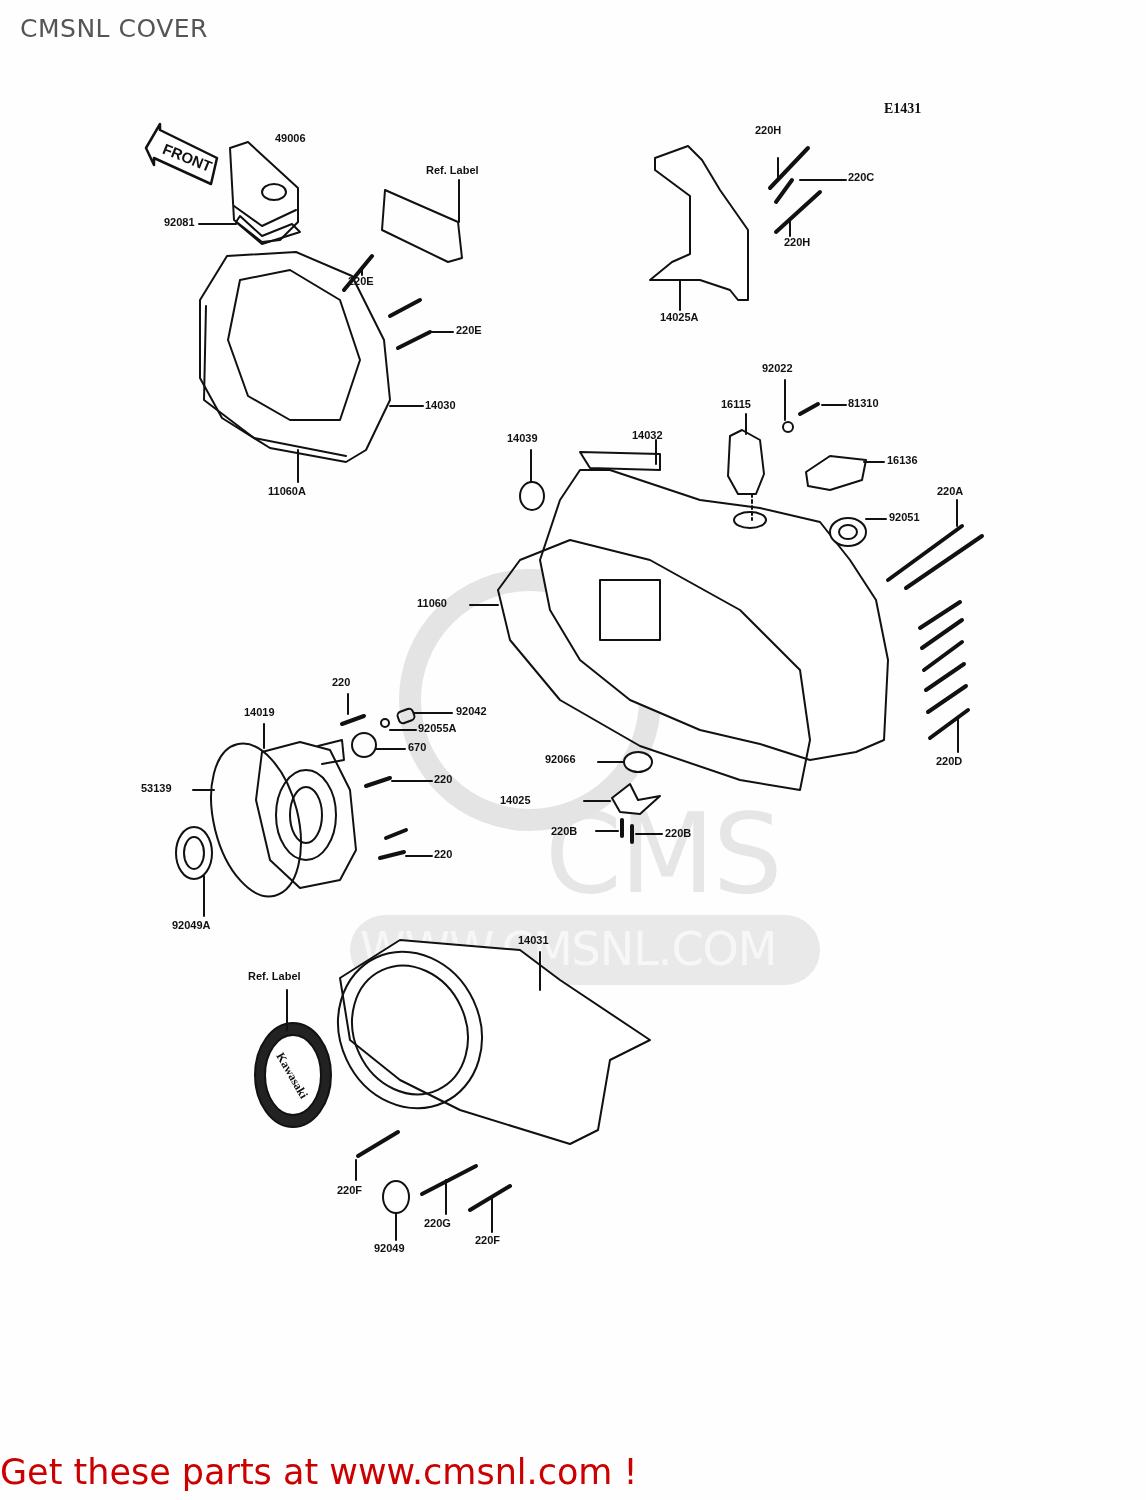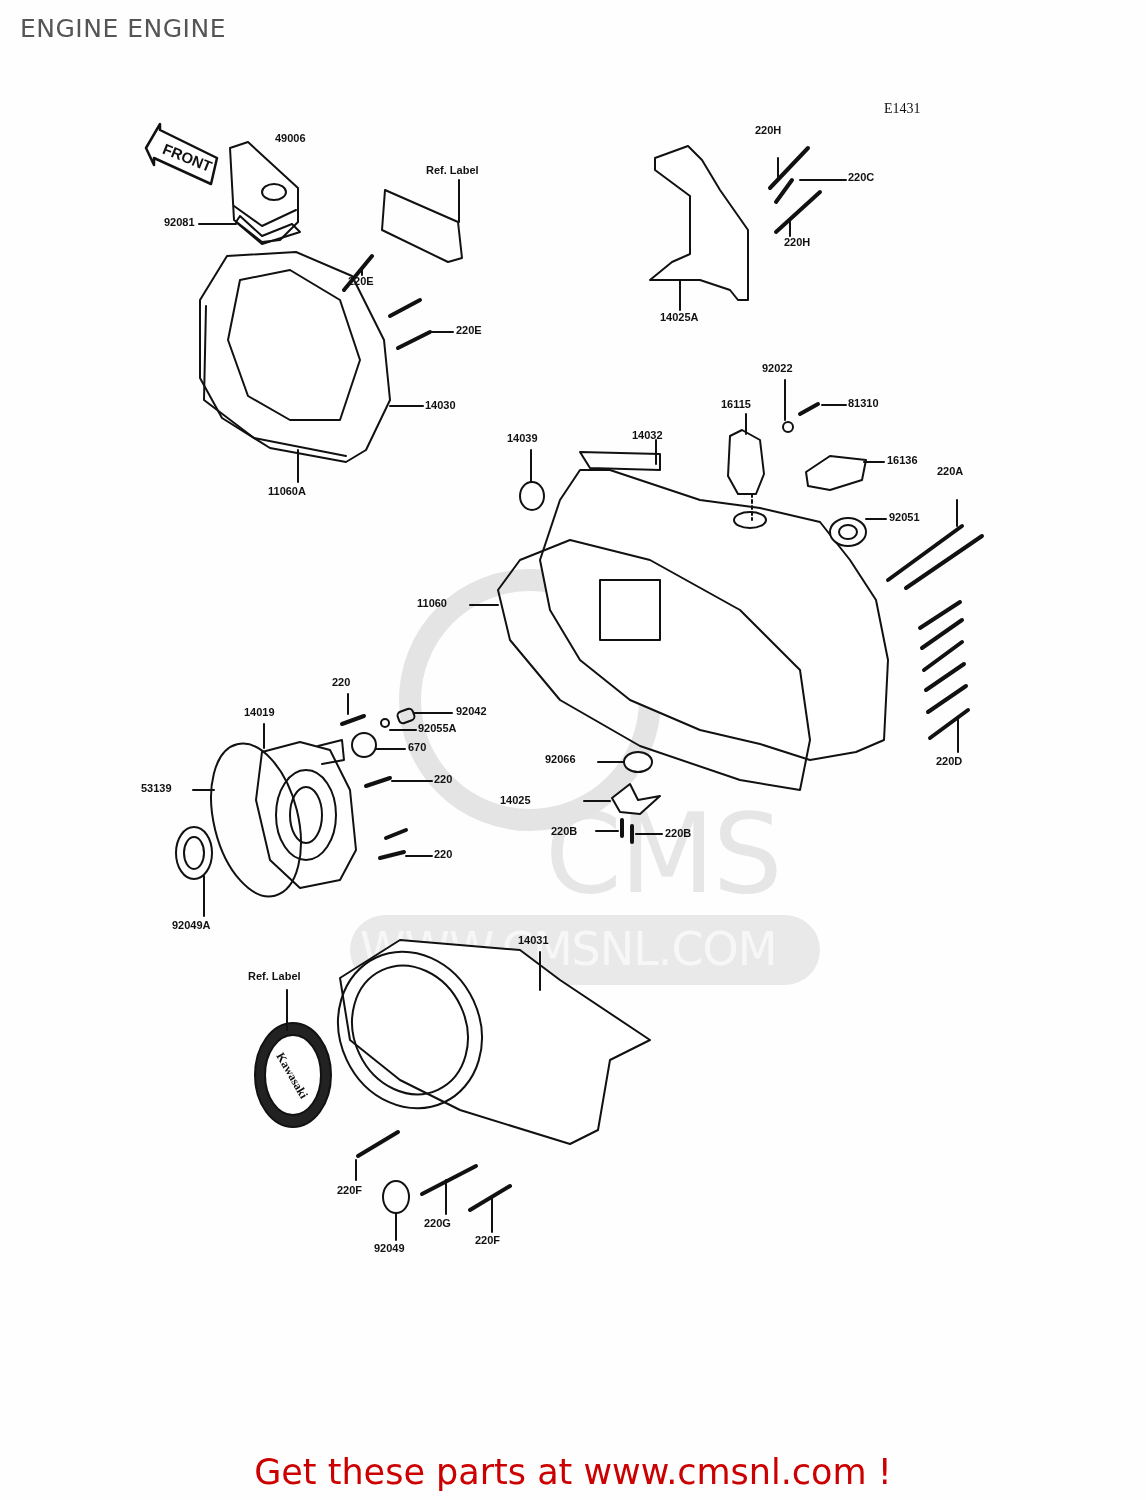--- a/index.html
+++ b/index.html
@@ -1,31 +1,31 @@
 <!DOCTYPE html>
 <html><head>
 <meta charset="utf-8">
 <style>
   html,body{margin:0;padding:0;background:#fdfefd;}
   body{width:1146px;height:1500px;position:relative;overflow:hidden;font-family:"Liberation Sans",sans-serif;}
   .page-title{position:absolute;left:20px;top:14px;font-size:25px;color:#555;letter-spacing:0.5px;font-family:"DejaVu Sans","Liberation Sans",sans-serif;}
-  .ref-code{position:absolute;left:884px;top:101px;font-size:14px;color:#111;font-family:"Liberation Serif",serif;font-weight:normal;}
+  .ref-code{position:absolute;left:884px;top:101px;font-size:14px;color:#111;font-family:"Liberation Serif",serif;font-weight:bold;}
   .diagram{position:absolute;left:0;top:0;width:1146px;height:1500px;}
   .label{position:absolute;font-size:11px;font-weight:bold;color:#111;font-family:"Liberation Sans",sans-serif;white-space:nowrap;line-height:1;}
   .watermark{position:absolute;color:#e6e6e6;font-weight:normal;font-family:"DejaVu Sans",sans-serif;}
   .wm-cms{left:545px;top:790px;font-size:110px;letter-spacing:-2px;}
   .wm-url-bg{position:absolute;left:350px;top:915px;width:470px;height:70px;border-radius:35px;background:#e9e9e9;}
   .wm-url{left:360px;top:922px;font-size:46px;color:#f7f7f7;letter-spacing:-1px;}
-  .footer{position:absolute;left:0;width:1146px;top:1452px;text-align:center;font-size:35px;color:#cc0000;font-family:"DejaVu Sans","Liberation Sans",sans-serif;}
+  .footer{position:absolute;left:0;width:1146px;top:1452px;text-align:left;font-size:35px;color:#cc0000;font-family:"DejaVu Sans","Liberation Sans",sans-serif;}
   .footer a{color:#cc0000;text-decoration:none;}
 </style>
 </head>
 <body>
 
-<div class="page-title">ENGINE ENGINE</div>
+<div class="page-title">CMSNL COVER</div>
 <div class="ref-code">E1431</div>
 
 <div class="watermark wm-cms">CMS</div>
 <div class="wm-url-bg"></div>
 <div class="watermark wm-url">WWW.CMSNL.COM</div>
 
 <svg class="diagram" viewBox="0 0 1146 1500" xmlns="http://www.w3.org/2000/svg" fill="none" stroke="#111" stroke-width="2" stroke-linejoin="round" stroke-linecap="round">
 
   <g stroke="#e4e4e4" stroke-width="22" fill="none">
     <circle cx="530" cy="700" r="120"></circle>
@@ -191,21 +191,21 @@
   <span class="label" style="left:755px;top:125px">220H</span>
   <span class="label" style="left:848px;top:172px">220C</span>
   <span class="label" style="left:784px;top:237px">220H</span>
   <span class="label" style="left:660px;top:312px">14025A</span>
   <span class="label" style="left:762px;top:363px">92022</span>
   <span class="label" style="left:721px;top:399px">16115</span>
   <span class="label" style="left:848px;top:398px">81310</span>
   <span class="label" style="left:507px;top:433px">14039</span>
   <span class="label" style="left:632px;top:430px">14032</span>
   <span class="label" style="left:887px;top:455px">16136</span>
-  <span class="label" style="left:937px;top:466px">220A</span>
+  <span class="label" style="left:937px;top:486px">220A</span>
   <span class="label" style="left:889px;top:512px">92051</span>
   <span class="label" style="left:417px;top:598px">11060</span>
   <span class="label" style="left:936px;top:756px">220D</span>
   <span class="label" style="left:332px;top:677px">220</span>
   <span class="label" style="left:244px;top:707px">14019</span>
   <span class="label" style="left:456px;top:706px">92042</span>
   <span class="label" style="left:418px;top:723px">92055A</span>
   <span class="label" style="left:408px;top:742px">670</span>
   <span class="label" style="left:434px;top:774px">220</span>
   <span class="label" style="left:545px;top:754px">92066</span>

